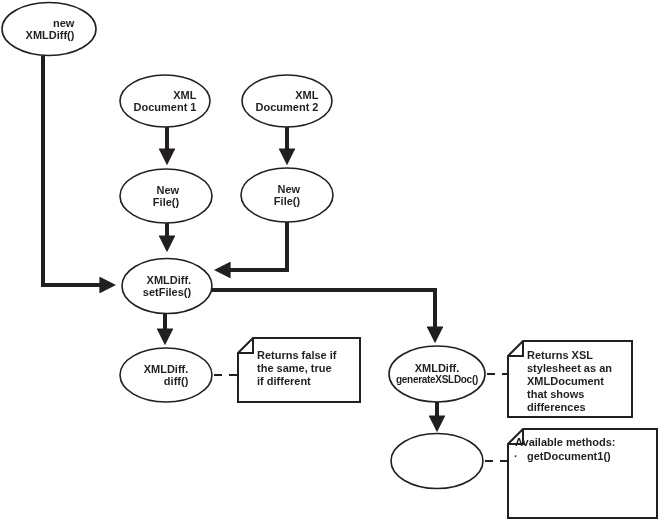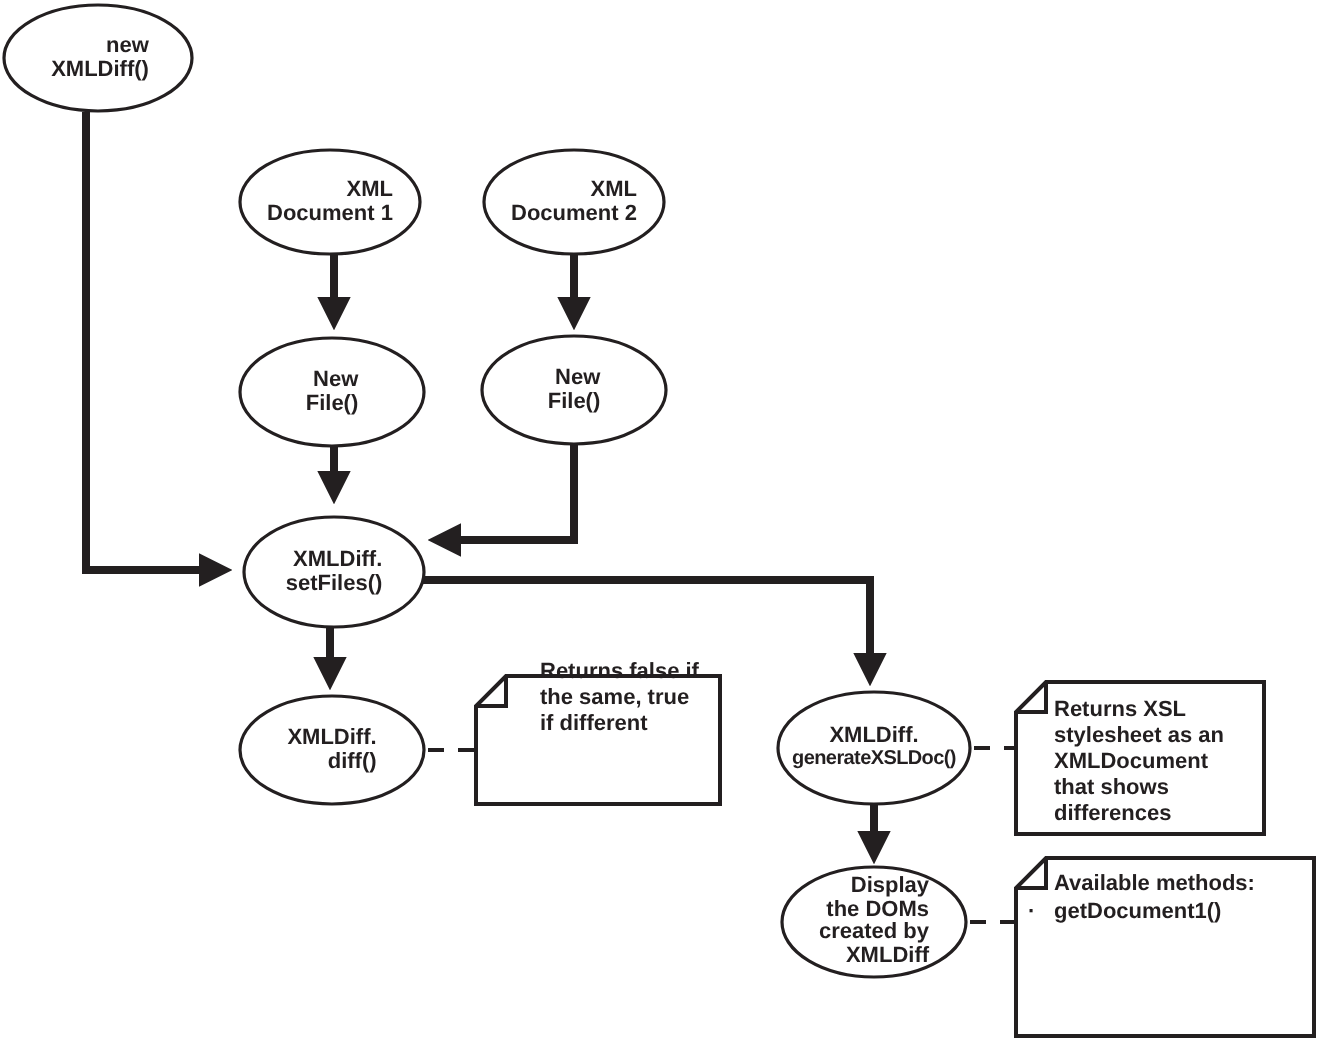--- a/index.html
+++ b/index.html
@@ -22,21 +22,21 @@
   }
   .elabel{
     text-align:right;
     transform:translate(-50%,-50%);
   }
   .elabel.two-part{display:flex;flex-direction:column;align-items:center;}
   .elabel .cond{font-size:10px;letter-spacing:-0.3px;line-height:12px;}
   .elabel.tight{line-height:11.5px;}
   .note-text{line-height:13px;}
   .note-block{position:absolute;font-weight:bold;font-size:11px;color:#231f20;}
-  .note-title{margin-left:13px;line-height:13px;white-space:pre;}
+  .note-title{margin-left:1px;line-height:13px;white-space:pre;}
   .bullet-line{line-height:14.6px;white-space:pre;}
   .bullet-line:first-of-type{margin-top:14px;}
   .bullet{display:inline-block;width:13px;text-align:left;}
 </style>
 </head>
 <body>
 
 <div class="canvas">
 
   <svg width="668" height="521" viewBox="0 0 668 521">
@@ -98,26 +98,22 @@
   <div class="lbl elabel" style="left:287px;top:195px;">New
 File()</div>
   <div class="lbl elabel" style="left:167px;top:286px;">XMLDiff.
 setFiles()</div>
   <div class="lbl elabel" style="left:166px;top:375px;">XMLDiff.
 diff()</div>
   <div class="lbl elabel two-part" style="left:437px;top:374px;">
     <div>XMLDiff.</div>
     <div class="cond">generateXSLDoc()</div>
   </div>
-  <div class="lbl elabel tight" style="left:437px;top:461px;">Display
-the DOMs
-created by
-XMLDiff</div>
 
-  <div class="lbl note-text" style="left:257px;top:330px;margin-left:13px;">Returns false if
+  <div class="lbl note-text" style="left:257px;top:349px;">Returns false if
 the same, true
 if different</div>
   <div class="lbl note-text" style="left:527px;top:349px;">Returns XSL
 stylesheet as an
 XMLDocument
 that shows
 differences</div>
 
   <div class="note-block" style="left:514px;top:436px;">
     <div class="note-title">Available methods:</div>

